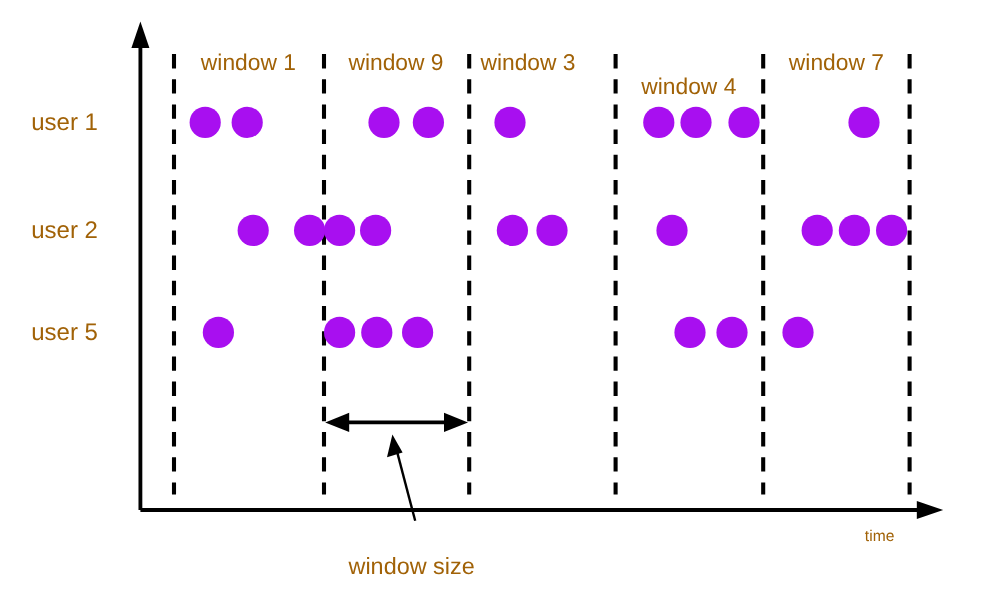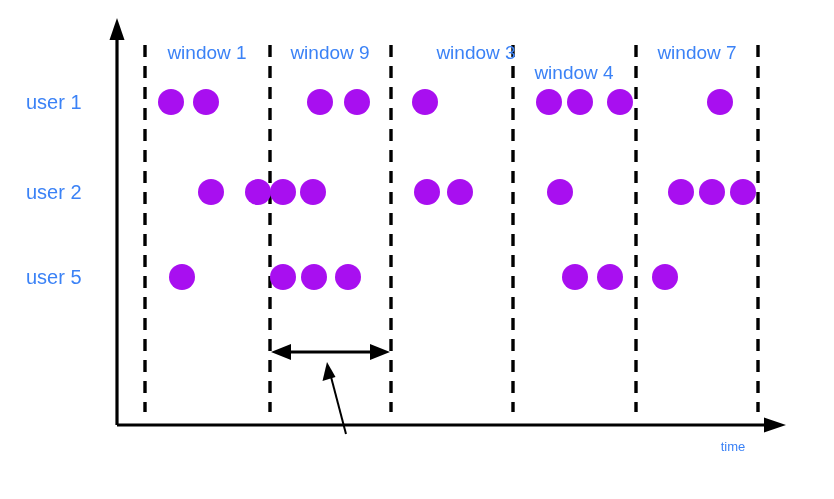--- a/index.html
+++ b/index.html
@@ -28,21 +28,21 @@
     stroke: #000000;
     stroke-width: 3.4;
     stroke-dasharray: 12 9;
     stroke-linecap: butt;
   }
   .event-dot { fill: #a80ff0; }
   .size-arrow-line { stroke: #000000; stroke-width: 3.2; }
   .callout-line { stroke: #000000; stroke-width: 2.0; }
   .lbl {
     position: absolute;
-    color: #3b82f6;
+    color: #a16207;
     font-family: "Liberation Sans", sans-serif;
     font-size: 19.5px;
     line-height: 1;
     white-space: nowrap;
   }
   .lbl-user { font-size: 20px; }
   .lbl-window { font-size: 19px; }
   .lbl-axis { font-size: 13px; }
   .lbl-callout { font-size: 19.5px; }
 </style>
@@ -118,20 +118,21 @@
       <polygon class="arrow-head" points="327,362 322.5,381 335.5,377"></polygon>
     </g>
   </svg>
 
   <div class="lbl lbl-user" style="left:26px; top:92px;">user 1</div>
   <div class="lbl lbl-user" style="left:26px; top:182px;">user 2</div>
   <div class="lbl lbl-user" style="left:26px; top:267px;">user 5</div>
 
   <div class="lbl lbl-window" style="left:207px; top:43px; transform:translateX(-50%);">window 1</div>
   <div class="lbl lbl-window" style="left:330px; top:43px; transform:translateX(-50%);">window 9</div>
-  <div class="lbl lbl-window" style="left:476px; top:43px; transform:translateX(-50%);">window 3</div>
+  <div class="lbl lbl-window" style="left:440px; top:43px; transform:translateX(-50%);">window 3</div>
   <div class="lbl lbl-window" style="left:574px; top:43px; transform:translateX(-50%);margin-top:20px;">window 4</div>
   <div class="lbl lbl-window" style="left:697px; top:43px; transform:translateX(-50%);">window 7</div>
 
   <div class="lbl lbl-axis" style="left:733px; top:440px; transform:translateX(-50%);">time</div>
 
+  <div class="lbl lbl-callout" style="left:343px; top:463px; transform:translateX(-50%);">window size</div>
 
 </div>
 
 </body></html>

